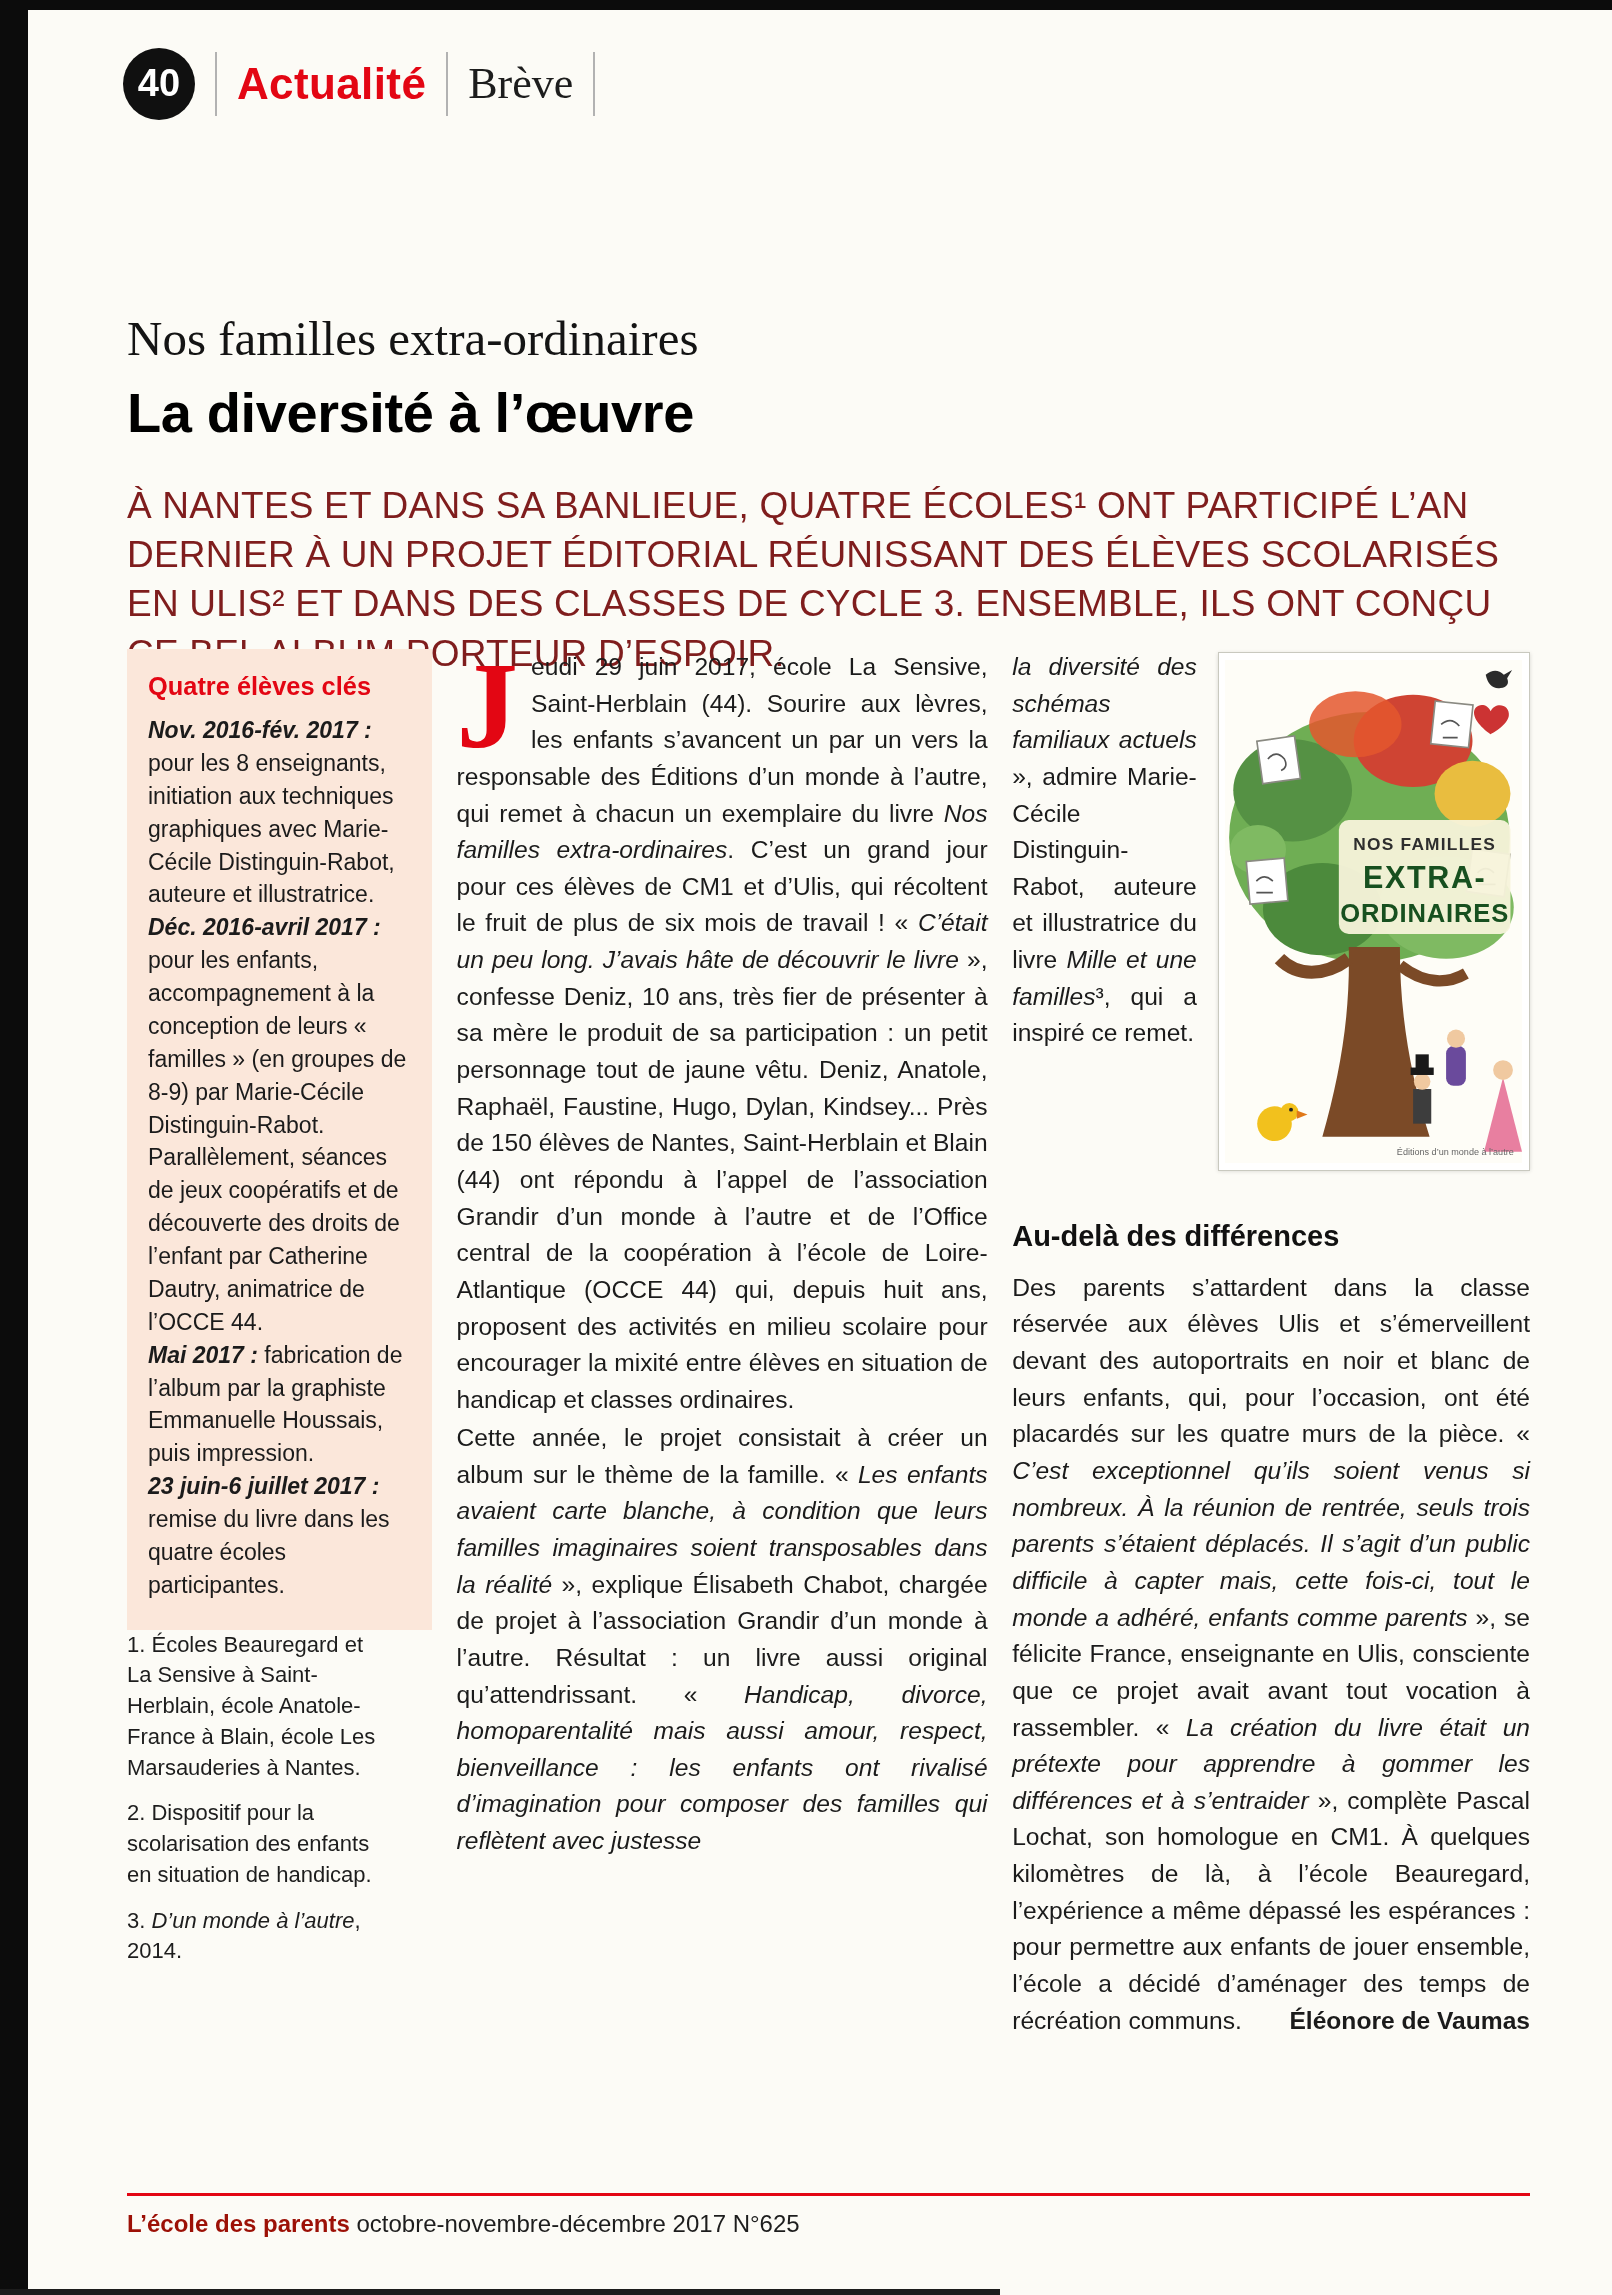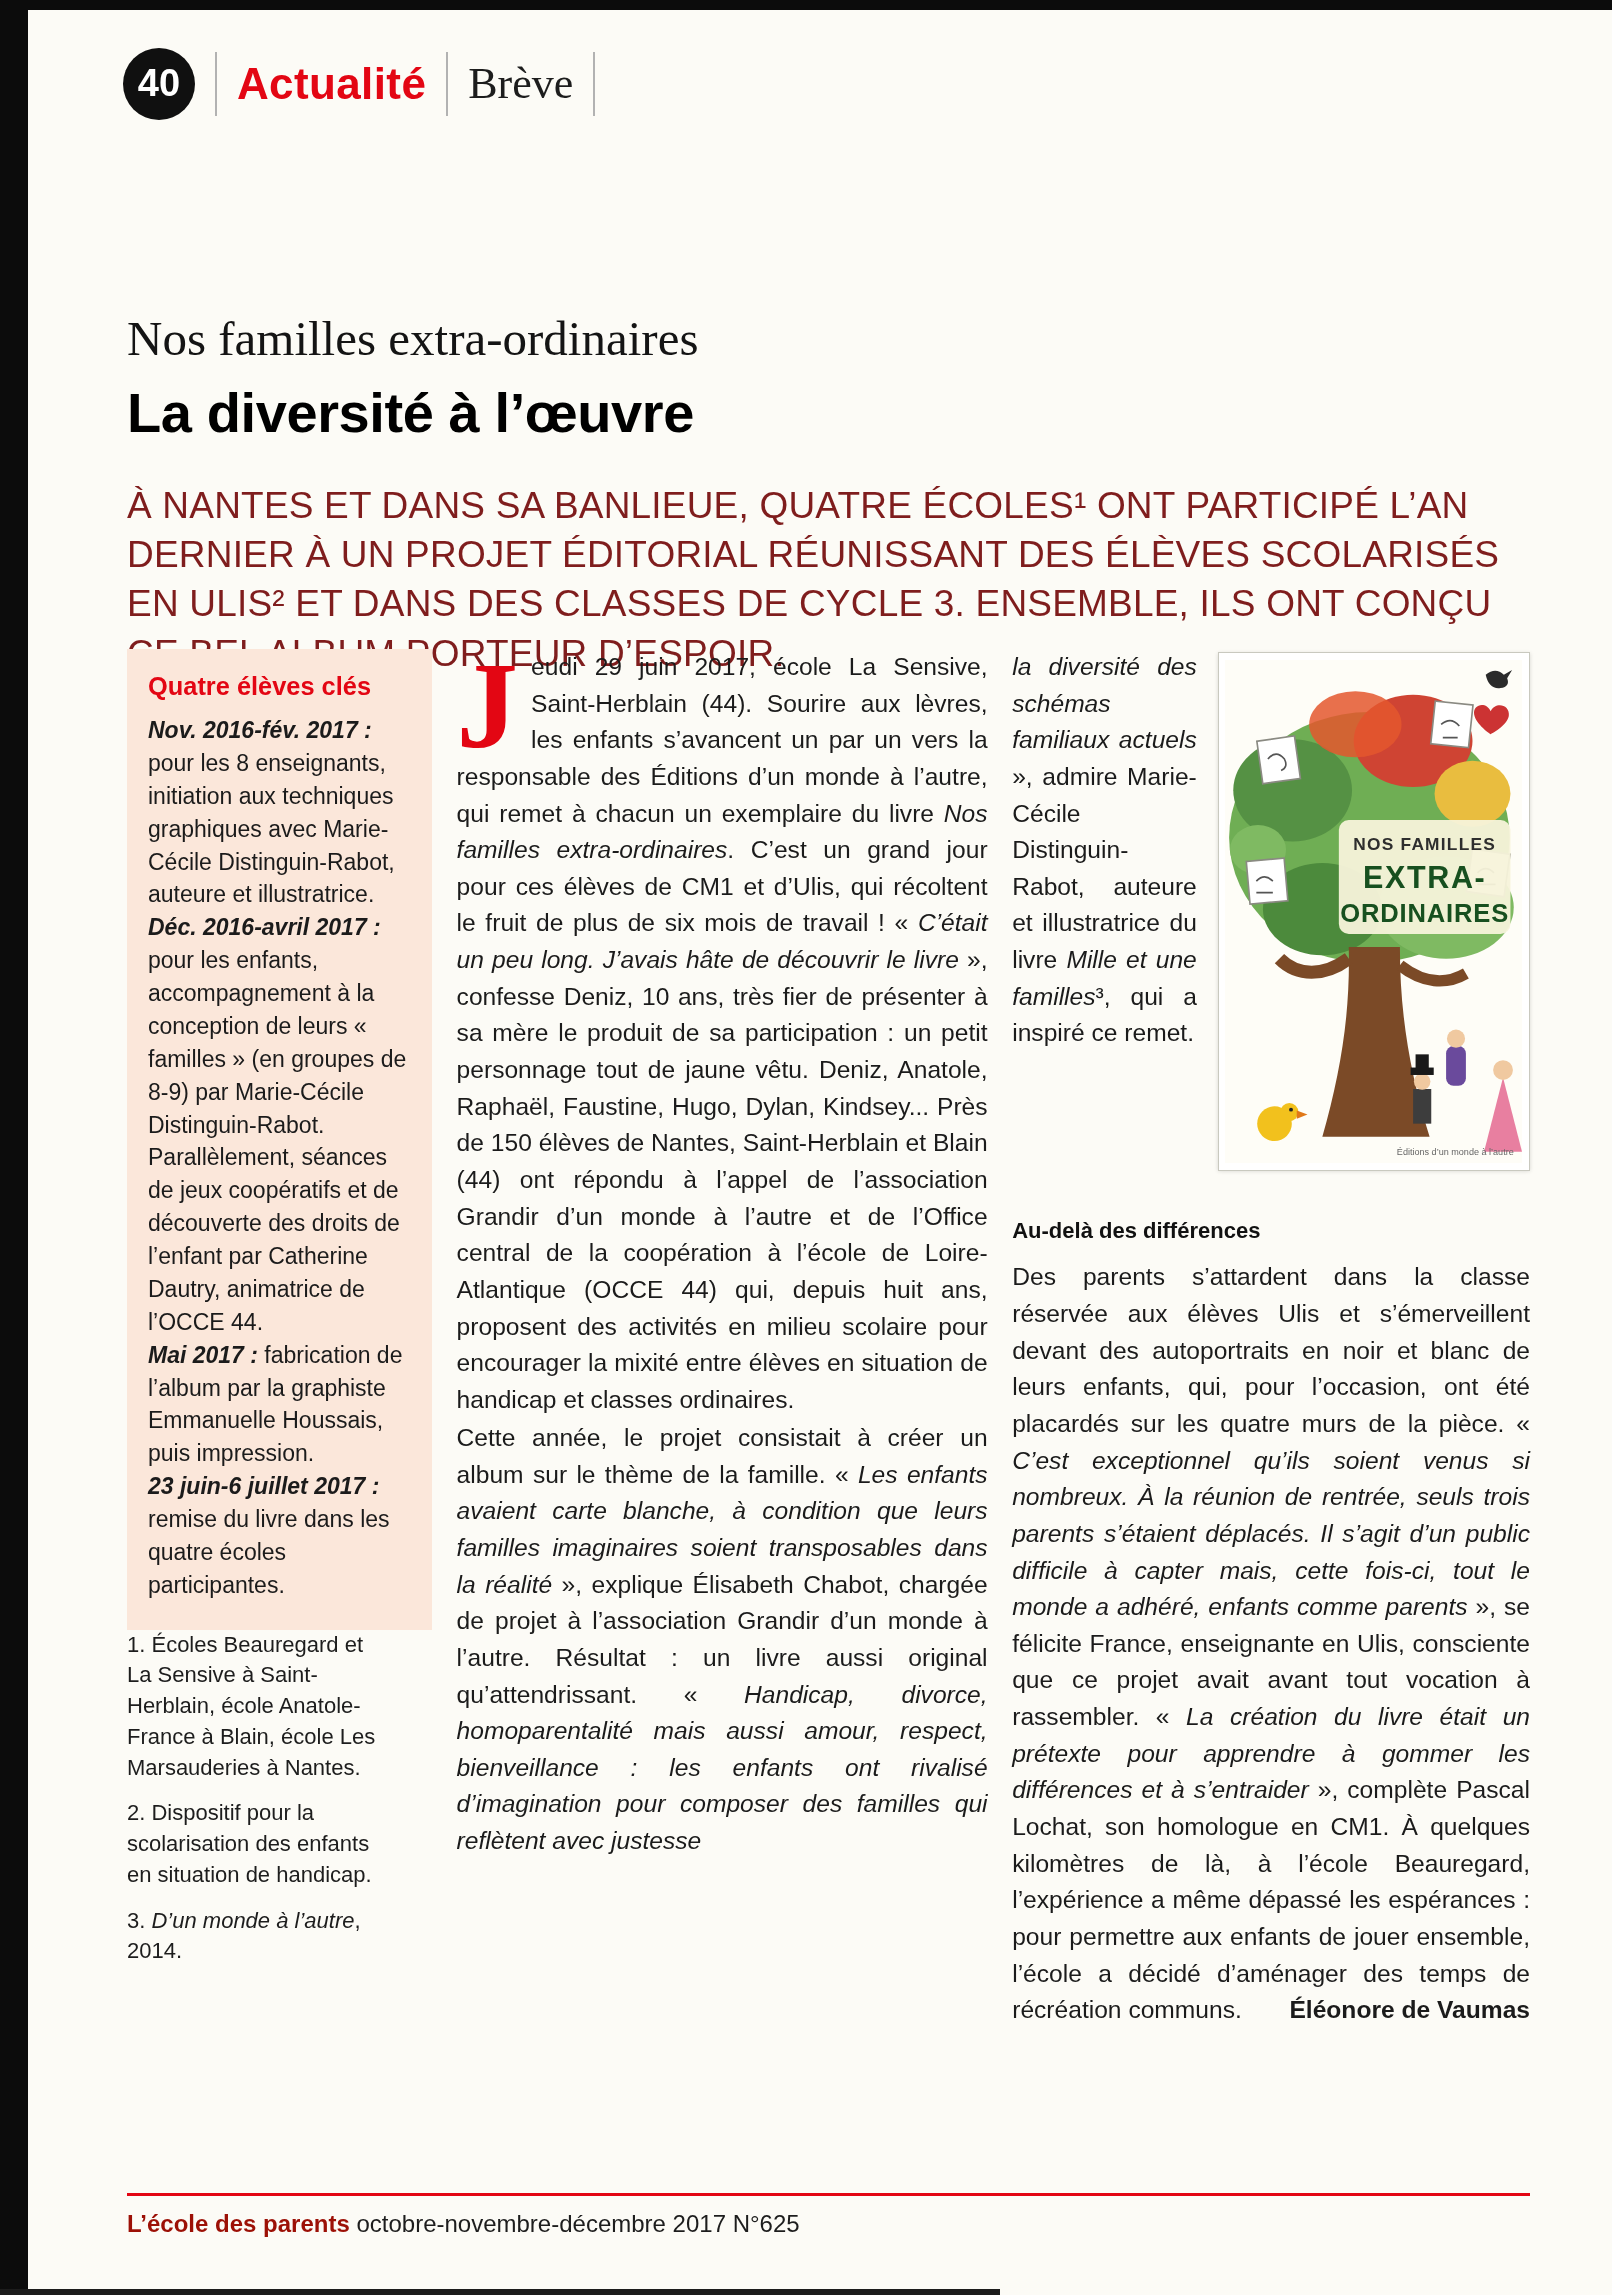--- a/index.html
+++ b/index.html
@@ -39,21 +39,21 @@
   .footnote{margin:0 0 14.8px;}
 
   .bodytext{font-size:24.6px;line-height:1.49;text-align:justify;hyphens:auto;}
   .dropcap{float:left;color:var(--accent);font-family:"Liberation Serif",serif;font-weight:bold;font-size:123px;line-height:.85;margin:4.9px 13px 0 0;}
   .para{margin:0 0 1.6px;}
 
   .cover{float:right;width:297px;margin:3.3px 0 16.4px 21px;background:#fff;border:0.8px solid #c9c9bf;padding:6.6px;box-shadow:0 0.8px 4.1px rgba(0,0,0,.15);}
   .cover svg{display:block;width:100%;height:auto;}
   svg text{font-family:"Liberation Sans",sans-serif;}
 
-  .subhead{clear:both;font-weight:bold;font-size:22px;padding-top:28px;margin:0 0 11.5px;color:#111;text-align:left;}
+  .subhead{clear:both;font-weight:bold;font-size:29px;padding-top:28px;margin:0 0 11.5px;color:#111;text-align:left;}
   .byline{float:right;font-weight:bold;}
 
   .footer{position:absolute;left:127px;top:2193px;width:1403px;}
   .footer-rule{height:2.5px;background:var(--accent);margin-bottom:14.8px;}
   .footer-text{font-size:24px;color:#1d1d1d;}
   .footer-brand{font-weight:bold;color:var(--brand);}
 </style>
 </head>
 <body>
 

